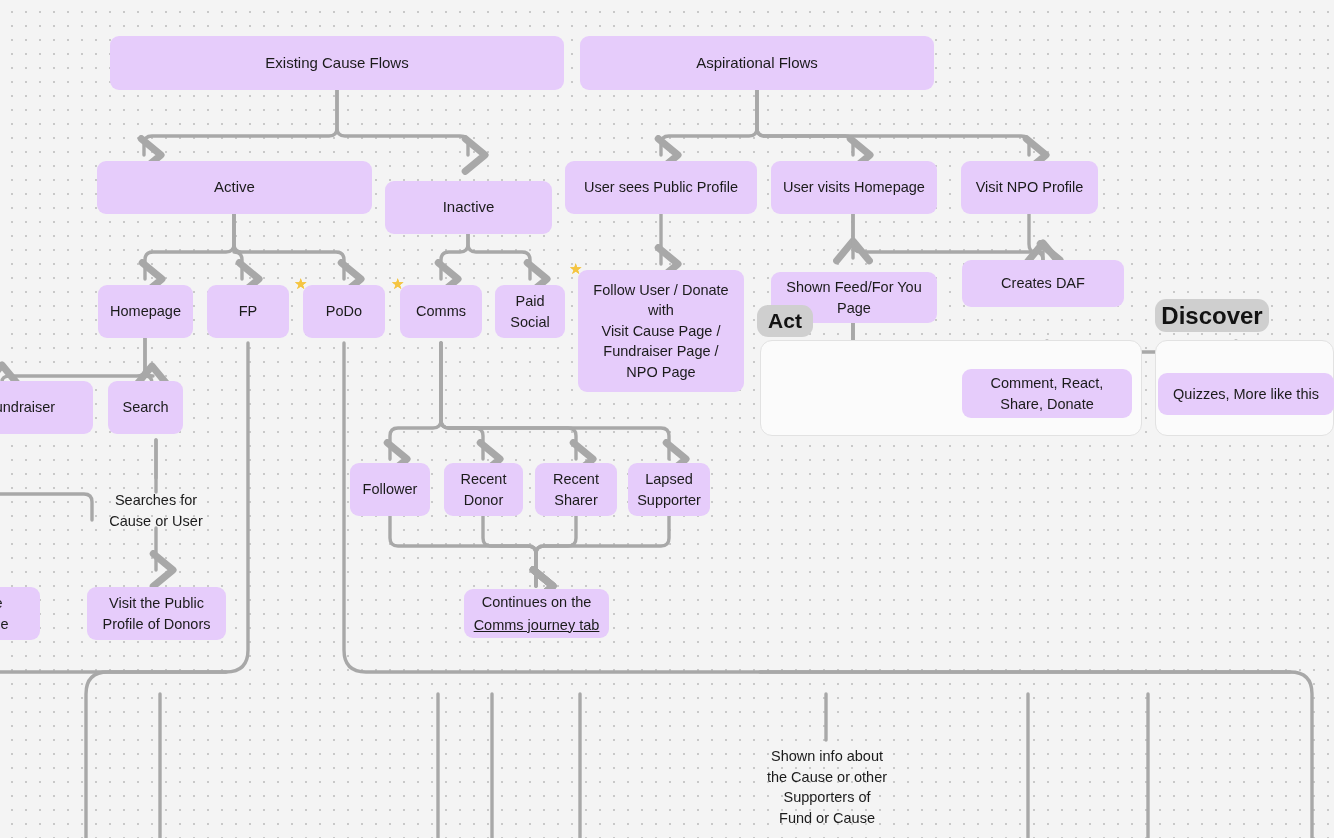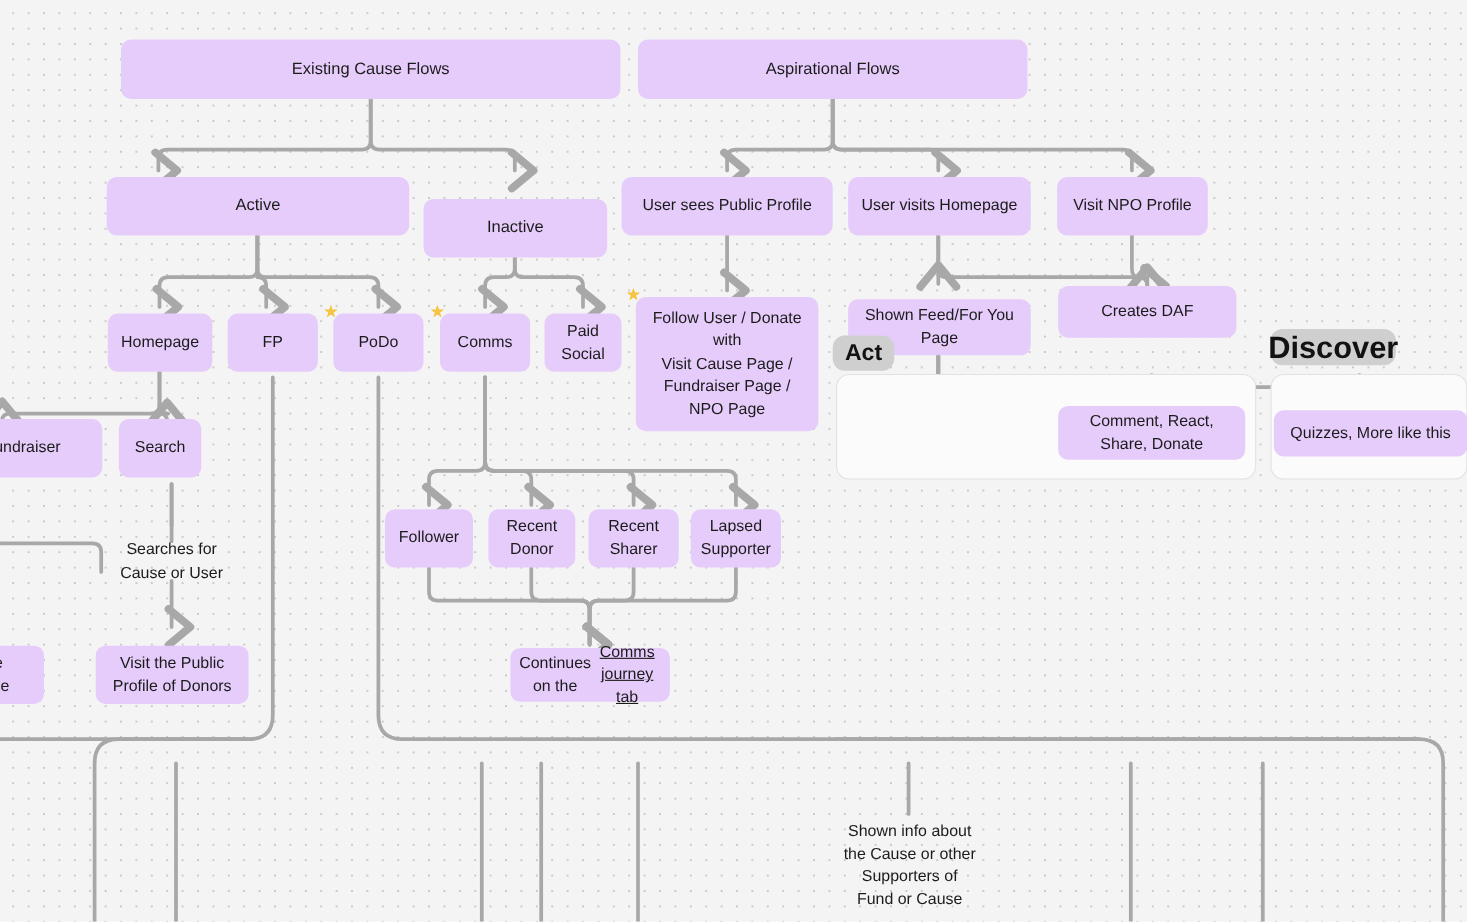--- a/index.html
+++ b/index.html
@@ -59,21 +59,21 @@
     background: #cfcfcf;
     border-radius: 11px;
     display: flex;
     align-items: center;
     justify-content: center;
     color: #121212;
     font-weight: bold;
     box-sizing: border-box;
   }
   .pill.act { font-size: 21px; }
-  .pill.discover { font-size: 28px; }
+  .pill.discover { font-size: 24px; }
   .note {
     position: absolute;
     text-align: center;
     color: #1b1b1b;
     font-size: 14.5px;
     line-height: 20.5px;
     white-space: pre-line;
   }
   .u { text-decoration: underline; }
 </style>
@@ -230,18 +230,18 @@
 the Cause or other
 Supporters of
 Fund or Cause</div>
 
   <div class="node" style="left:-55px; top:587px; width:95px; height:53px;">the
 page</div>
 
   <div class="node" style="left:87px; top:587px; width:139px; height:53px;">Visit the Public
 Profile of Donors</div>
 
-  <div class="node" style="left:464px; top:589px; width:145px; height:49px; flex-direction:row; gap:2px;">
+  <div class="node" style="left:464px; top:589px; width:145px; height:49px; flex-direction:column; gap:2px;">
     <span>Continues on the</span>
     <span class="u">Comms journey tab</span>
   </div>
 
 </div>
 
 </body></html>

